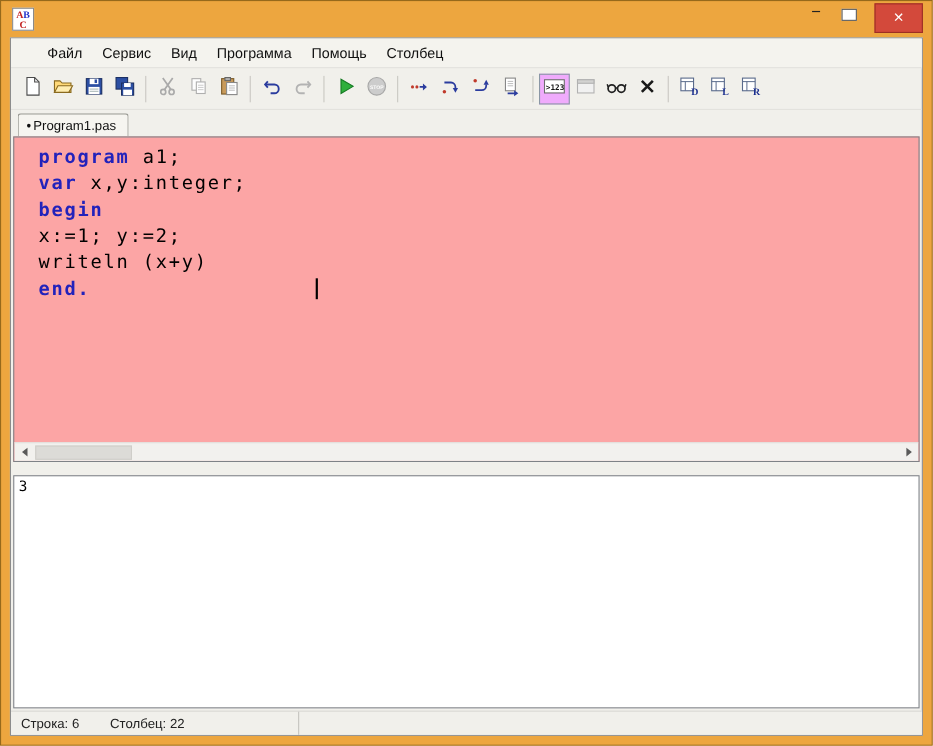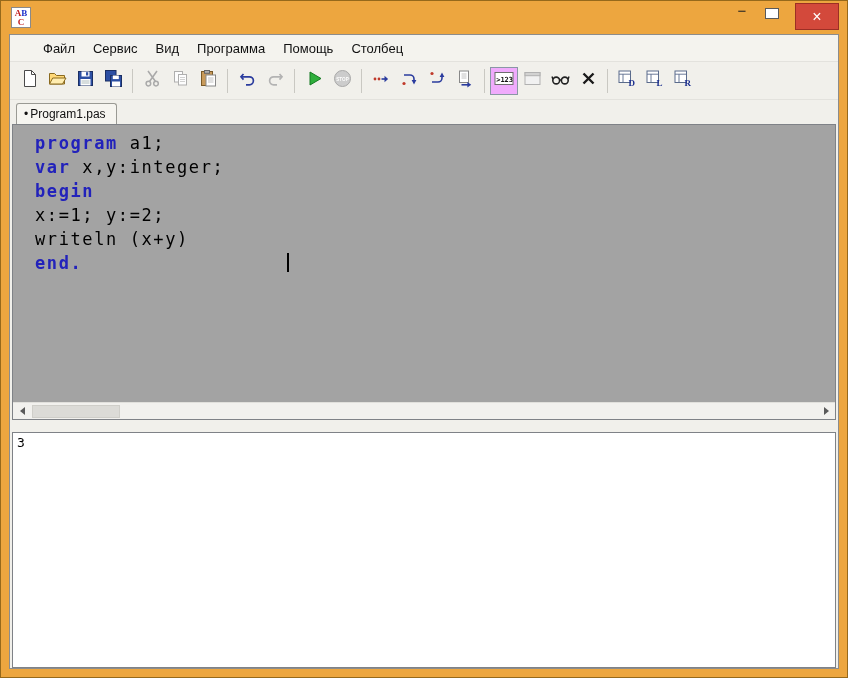--- a/index.html
+++ b/index.html
@@ -31,21 +31,21 @@
   .toolbar { height:38px; display:flex; align-items:center; padding:0 5px; flex:0 0 auto; border-bottom:1px solid #E3E2DD; }
   .tb-btn { width:28px; height:28px; display:flex; align-items:center; justify-content:center; border:1px solid transparent; }
   .tb-btn.pressed { border:1px solid #8A97A5; background:#f0abfc; }
   .tb-btn.disabled { opacity:.9; }
   .tb-sep { width:1px; height:24px; background:#C9C8C2; margin:0 5px; flex:0 0 auto; }
 
   .tabbar { height:24px; display:flex; align-items:flex-end; padding-left:6px; flex:0 0 auto; }
   .tab { display:flex; align-items:center; gap:2px; padding:3px 10px 3px 7px; font-size:12px; color:#111;
          background:#F6F5F0; border:1px solid #9A9A94; border-bottom:none; border-radius:3px 3px 0 0; }
 
-  .editor { height:296px; margin:0 2px; background:#a3a3a3; border:1px solid #7F8287; position:relative; flex:0 0 auto; overflow:hidden; }
+  .editor { height:296px; margin:0 2px; background:#fca5a5; border:1px solid #7F8287; position:relative; flex:0 0 auto; overflow:hidden; }
   .code { position:absolute; top:0; left:0; right:0; bottom:17px; padding:6px 0 0 22px;
           font-family:"DejaVu Sans Mono", monospace; font-size:17px; letter-spacing:1.6px; line-height:24px;
           white-space:pre; color:#000; overflow:hidden; }
   .code .kw { color:var(--kw, #2222BB); font-weight:bold; }
   .cursor { position:absolute; width:2px; height:19px; background:#000; }
 
   .hscroll { position:absolute; left:0; right:0; bottom:0; height:17px; background:#F2F1EE; border-top:1px solid #E1E0DC; display:flex; align-items:center; }
   .hs-btn { width:17px; height:17px; display:flex; align-items:center; justify-content:center; flex:0 0 auto; }
   .tri-left  { width:0; height:0; border:4px solid transparent; border-right:5px solid #5a5a5a; margin-right:3px; }
   .tri-right { width:0; height:0; border:4px solid transparent; border-left:5px solid #5a5a5a; margin-left:3px; }
@@ -275,15 +275,22 @@
         <div class="hs-btn">
             <span class="tri-right"></span>
           </div>
       </div>
     </div>
 
     <div class="splitter"></div>
 
     <div class="output">3</div>
 
+    <div class="statusbar">
+      <div class="sb-left">
+        <span class="sb-line">Строка: 6</span>
+        <span class="sb-col">Столбец: 22</span>
+      </div>
+      <div class="sb-rest"></div>
+    </div>
 
   </div>
 </div>
 
 </body></html>

